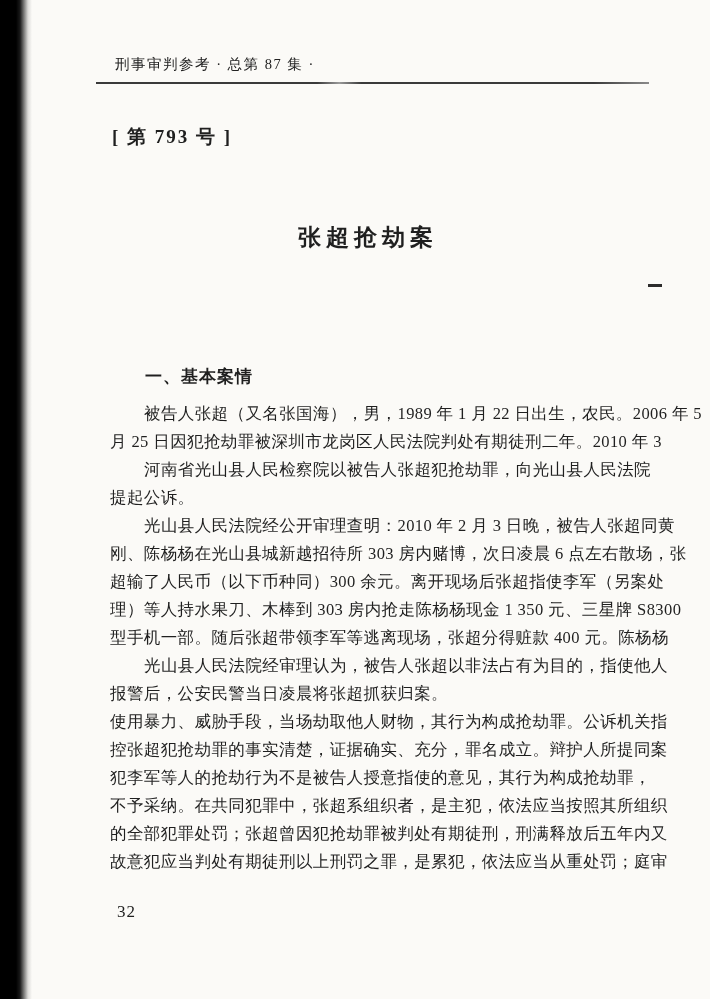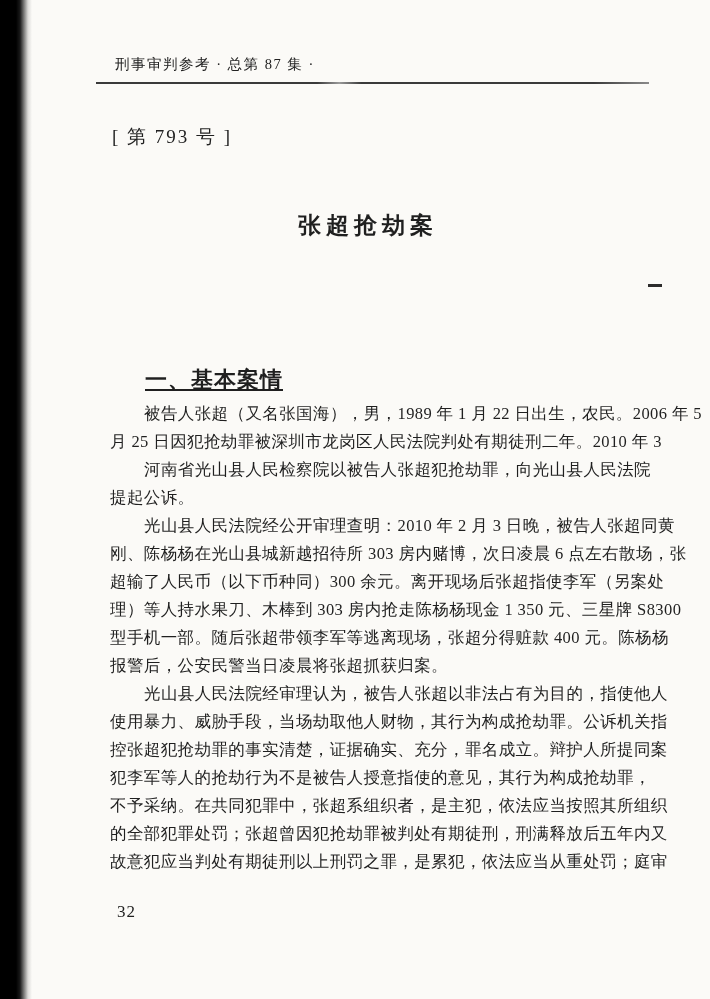--- a/index.html
+++ b/index.html
@@ -36,27 +36,27 @@
     width: 553px; height: 2px;
     background: linear-gradient(to right,
       #3a3a3a 0%, #3a3a3a 40%,
       #9a9a9a 44%, #3a3a3a 48%,
       #3a3a3a 90%, #8a8a8a 100%);
   }
   .case-number {
     position: absolute;
     left: 112px; top: 124px;
     font-size: 19px;
-    font-weight: normal;
+    font-weight: bold;
     letter-spacing: 2px;
     white-space: nowrap;
   }
   .case-title {
     position: absolute;
-    left: 110px; top: 210px;
+    left: 110px; top: 222px;
     width: 516px;
     text-align: center;
     font-size: 23px;
     font-weight: bold;
     letter-spacing: 5px;
     white-space: nowrap;
   }
   .case-subtitle {
     position: absolute;
     left: 232px; top: 257px;
@@ -70,25 +70,24 @@
   .case-subtitle .sub-line-2 { margin-left: 35px; }
   .dash-artifact {
     position: absolute;
     left: 648px; top: 284px;
     width: 14px; height: 3px;
     background: #2c2c2c;
   }
   .section-heading {
     position: absolute;
     left: 145px; top: 365px;
-    font-size: 22px;
+    font-size: 17px;
     font-weight: bold;
     letter-spacing: 1px;
     white-space: nowrap;
-    text-decoration: underline;
   }
   .body-text {
     position: absolute;
     left: 110px; top: 400px;
     width: 518px;
     font-size: 16.5px;
   }
   .body-text .line {
     height: 28px;
     line-height: 28px;
@@ -127,22 +126,22 @@
   <div class="body-text">
     <div class="line indent">被告人张超（又名张国海），男，1989 年 1 月 22 日出生，农民。2006 年 5</div>
     <div class="line">月 25 日因犯抢劫罪被深圳市龙岗区人民法院判处有期徒刑二年。2010 年 3</div>
     <div class="line indent">河南省光山县人民检察院以被告人张超犯抢劫罪，向光山县人民法院</div>
     <div class="line">提起公诉。</div>
     <div class="line indent">光山县人民法院经公开审理查明：2010 年 2 月 3 日晚，被告人张超同黄</div>
     <div class="line">刚、陈杨杨在光山县城新越招待所 303 房内赌博，次日凌晨 6 点左右散场，张</div>
     <div class="line">超输了人民币（以下币种同）300 余元。离开现场后张超指使李军（另案处</div>
     <div class="line">理）等人持水果刀、木棒到 303 房内抢走陈杨杨现金 1 350 元、三星牌 S8300</div>
     <div class="line">型手机一部。随后张超带领李军等逃离现场，张超分得赃款 400 元。陈杨杨</div>
+    <div class="line indent">光山县人民法院经审理认为，被告人张超以非法占有为目的，指使他人</div>
     <div class="line">报警后，公安民警当日凌晨将张超抓获归案。</div>
-    <div class="line indent">光山县人民法院经审理认为，被告人张超以非法占有为目的，指使他人</div>
     <div class="line">使用暴力、威胁手段，当场劫取他人财物，其行为构成抢劫罪。公诉机关指</div>
     <div class="line">控张超犯抢劫罪的事实清楚，证据确实、充分，罪名成立。辩护人所提同案</div>
     <div class="line">犯李军等人的抢劫行为不是被告人授意指使的意见，其行为构成抢劫罪，</div>
     <div class="line">不予采纳。在共同犯罪中，张超系组织者，是主犯，依法应当按照其所组织</div>
     <div class="line">的全部犯罪处罚；张超曾因犯抢劫罪被判处有期徒刑，刑满释放后五年内又</div>
     <div class="line">故意犯应当判处有期徒刑以上刑罚之罪，是累犯，依法应当从重处罚；庭审</div>
   </div>
 
   <div class="page-number">32</div>
 

